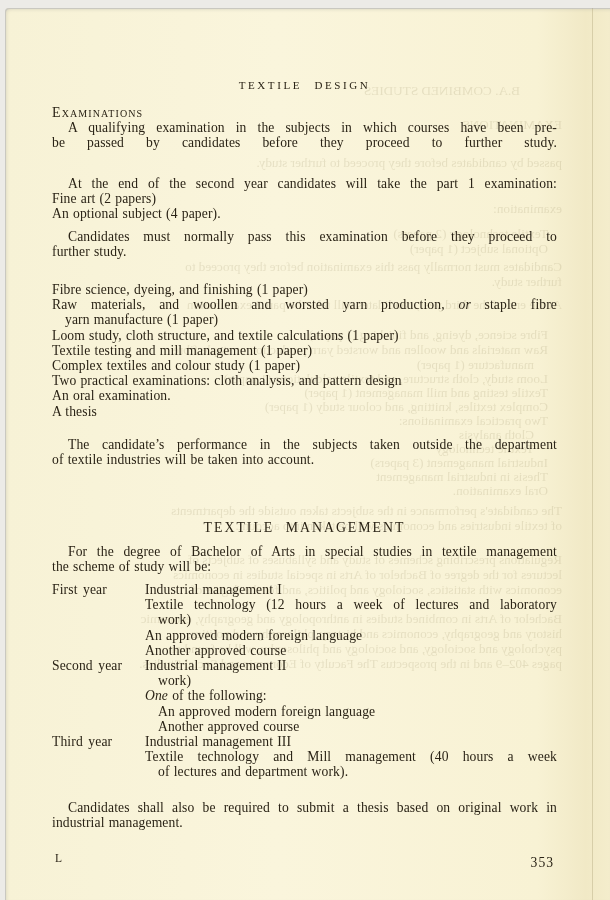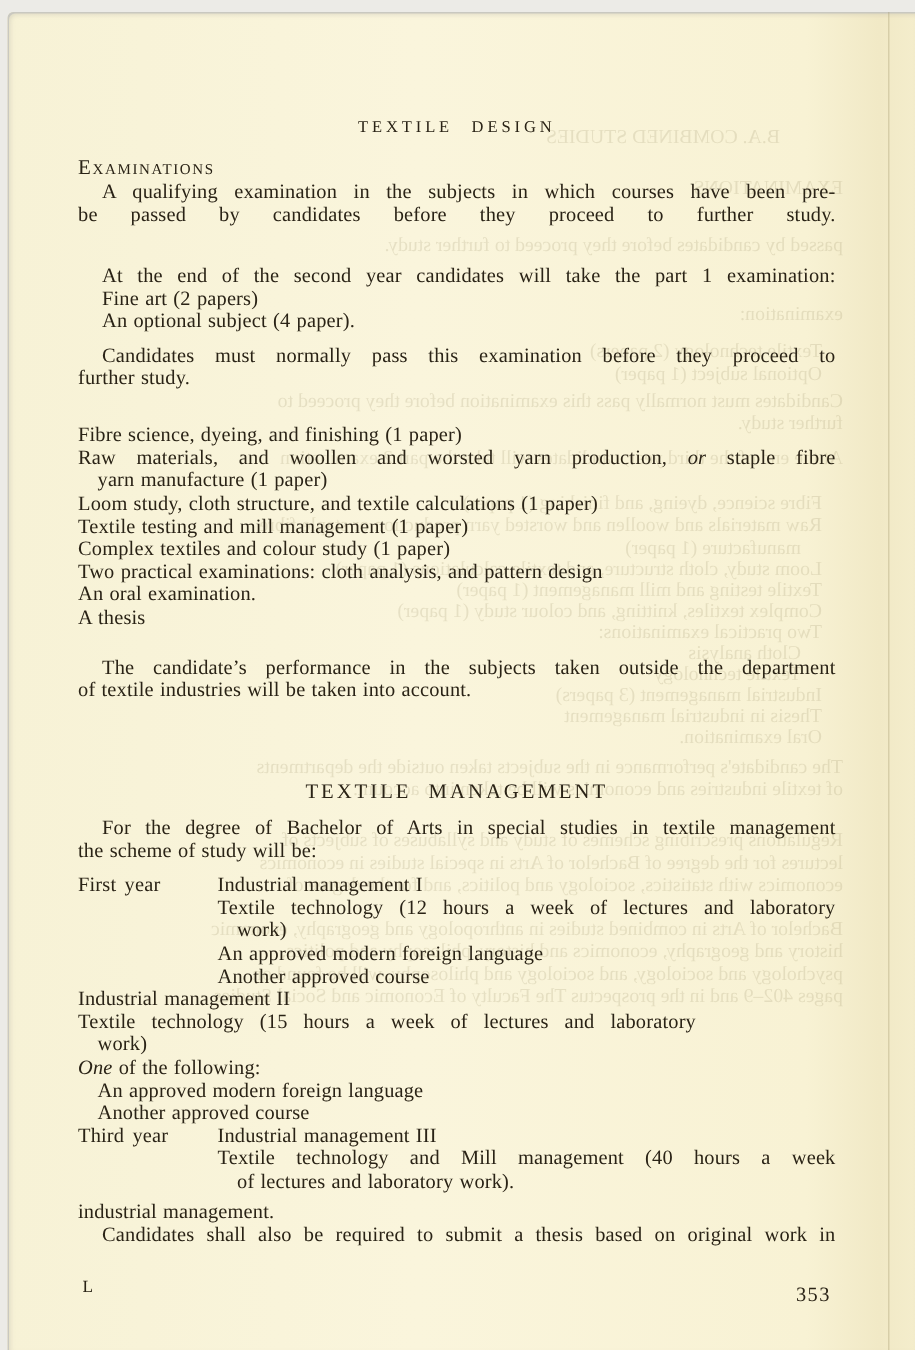--- a/index.html
+++ b/index.html
@@ -22,21 +22,21 @@
   .blk{position:absolute;left:0;width:505px;}
   .tl{min-height:15.2px;}
   .j{text-align:justify;text-align-last:justify;}
   .ind{text-indent:16px;}
   .h{padding-left:13px;}
   .em{font-style:italic;}
   #running-head{top:78px;text-align:center;font-size:11px;letter-spacing:2.6px;word-spacing:7px;}
   #exam-heading{top:105px;font-variant:small-caps;letter-spacing:1.1px;font-size:14px;}
   #para-qualifying{top:120px;}
   #part1-intro{top:176px;}
-  #part1-subjects{top:191px;margin-left:16px;}
+  #part1-subjects{top:191px;}
   #para-must-pass{top:229px;}
   #part2-intro{top:267px;}
   #part2-subjects{top:282px;}
   #para-outside{top:437px;}
   #tm-heading{top:520px;text-align:center;letter-spacing:2px;word-spacing:6px;font-size:13.8px;}
   #para-degree{top:544px;}
   #years-table{top:582px;}
   .year-row{display:flex;}
   .year-label{width:93px;flex:none;word-spacing:2px;}
   .year-content{width:412px;flex:none;}
@@ -139,42 +139,42 @@
           <div class="year-label">First year</div>
           <div class="year-content">
               <div class="tl"><span>Industrial management I</span></div>
               <div class="tl j"><span>Textile technology (12 hours a week of lectures and laboratory</span></div>
               <div class="tl h"><span>work)</span></div>
               <div class="tl"><span>An approved modern foreign language</span></div>
               <div class="tl"><span>Another approved course</span></div>
             </div>
         </div>
         <div class="year-row">
+          <div class="year-label">Second year</div>
           <div class="year-content">
               <div class="tl"><span>Industrial management II</span></div>
-              <div class="tl j"><span>Textile technology (15 hours a week of lectures and laboratory</span></div>
               <div class="tl h"><span>work)</span></div>
               <div class="tl"><span class="em">One</span><span> of the following:</span></div>
               <div class="tl h"><span>An approved modern foreign language</span></div>
               <div class="tl h"><span>Another approved course</span></div>
             </div>
         </div>
         <div class="year-row">
           <div class="year-label">Third year</div>
           <div class="year-content">
               <div class="tl"><span>Industrial management III</span></div>
               <div class="tl j"><span>Textile technology and Mill management (40 hours a week</span></div>
-              <div class="tl h"><span>of lectures and laboratory work).</span></div>
+              <div class="tl h"><span>of lectures and department work).</span></div>
             </div>
         </div>
       </div>
 
       <div class="blk" id="para-thesis">
+          <div class="tl ind j"><span>Candidates shall also be required to submit a thesis based on original work in</span></div>
           <div class="tl"><span>industrial management.</span></div>
-          <div class="tl ind j"><span>Candidates shall also be required to submit a thesis based on original work in</span></div>
         </div>
 
       <div id="sig-mark">L</div>
 
       <div id="page-number">353</div>
 
     </div>
   </div>
 </div>
 

